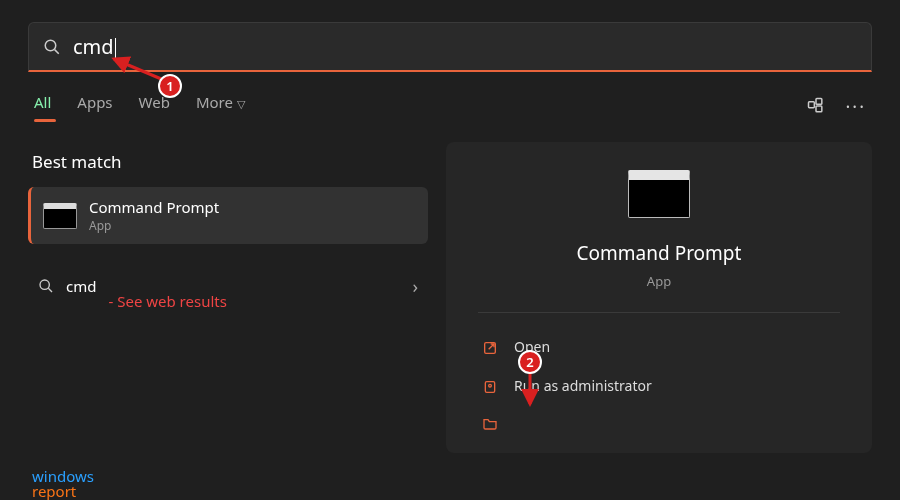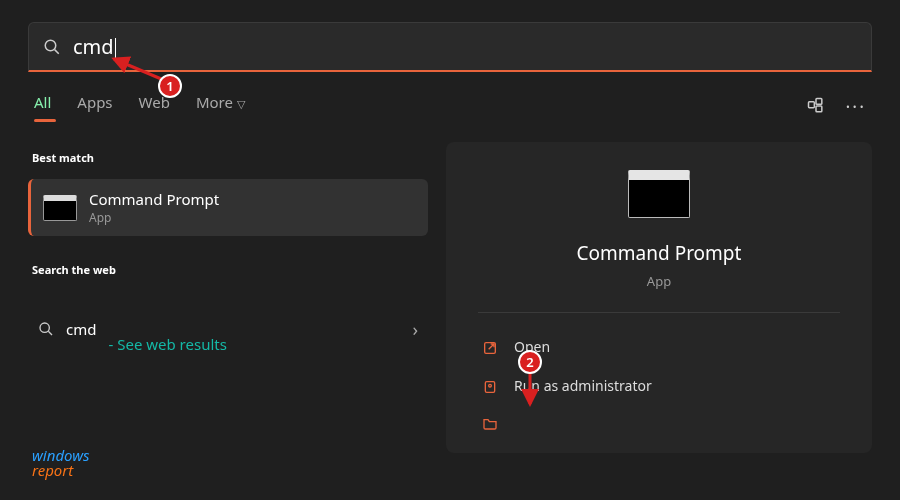--- a/index.html
+++ b/index.html
@@ -71,22 +71,22 @@
   .left { width: 400px; }
   .right {
     flex: 1;
     background: #262626;
     border-radius: 8px;
     padding: 28px 32px 12px 32px;
     text-align: center;
     position: relative;
   }
   .section-title {
-    font-size: 11px;
-    font-weight: 700;
+    font-size: 17px;
+    font-weight: 400;
     margin: 8px 4px 14px 4px;
   }
   .result-card {
     background: #323232;
     border-radius: 6px;
     display: flex;
     align-items: center;
     gap: 12px;
     padding: 10px 12px;
     border-left: 3px solid #e8643c;
@@ -101,21 +101,21 @@
   .result-card .t1 { font-size: 15px; }
   .result-card .t2 { font-size: 12px; color: #999; }
   .web-row {
     display: flex;
     align-items: center;
     gap: 12px;
     padding: 12px 10px;
     margin-top: 4px;
     font-size: 15px;
   }
-  .web-row .muted { color: #14b8a6; margin-top: 31px; }
+  .web-row .muted { color: #ef4444; margin-top: 31px; }
   .web-row .chev-r { margin-left: auto; color: #aaa; font-size: 18px; }
   .cmd-icon-lg {
     width: 62px; height: 48px;
     background: #000;
     border: 1px solid #bbb;
     border-top: 10px solid #e5e5e5;
     margin: 0 auto 22px auto;
     border-radius: 2px;
   }
   .right .title { font-size: 19px; margin-bottom: 6px; }
@@ -152,24 +152,23 @@
     z-index: 40;
   }
   .arrow2 {
     position: absolute;
     left: 520px; top: 370px;
     width: 20px; height: 40px;
     z-index: 40;
   }
   .watermark {
     position: absolute;
-    left: 32px; bottom: 22px;
+    left: 32px; bottom: 1px;
     font-size: 15px;
     line-height: 1;
-    font-style: italic;
   }
   .watermark .l1 { color: #2aa0ff; }
   .watermark .l2 { color: #f97316; }
   svg { display: block; }
 </style>
 </head>
 <body>
 
 <div class="search-wrap">
   <span class="icon">
@@ -203,21 +202,20 @@
 <div class="content">
   <div class="left">
     <div class="section-title">Best match</div>
     <div class="result-card">
       <div class="cmd-icon-sm"></div>
       <div>
         <div class="t1">Command Prompt</div>
         <div class="t2">App</div>
       </div>
     </div>
-    <div class="section-title" style="margin-top:26px">Search the web</div>
     <div class="web-row">
       <span>
         <svg width="16" height="16" viewBox="0 0 24 24" fill="none" stroke="#ccc" stroke-width="2">
             <circle cx="10" cy="10" r="7"></circle>
             <line x1="21" y1="21" x2="15.5" y2="15.5"></line>
           </svg>
       </span>
       <span>cmd</span>
       <span class="muted"> - See web results</span>
       <span class="chev-r">›</span>

